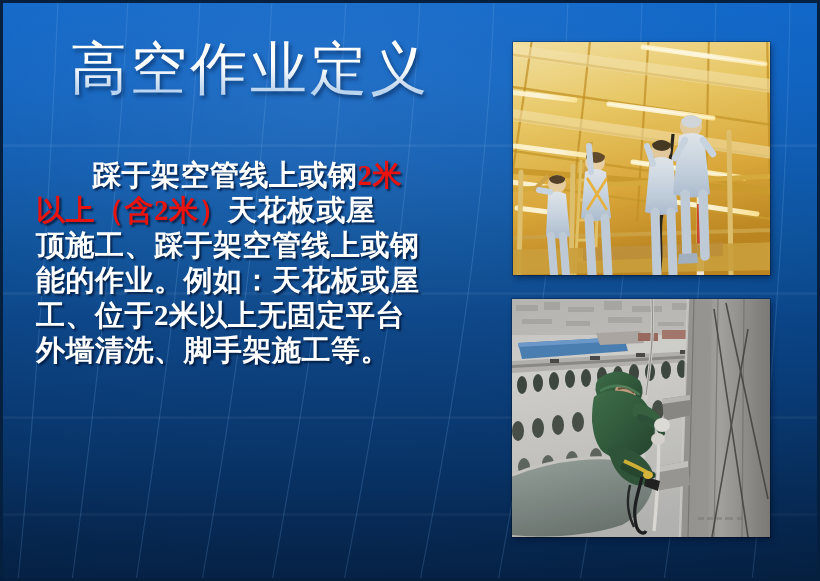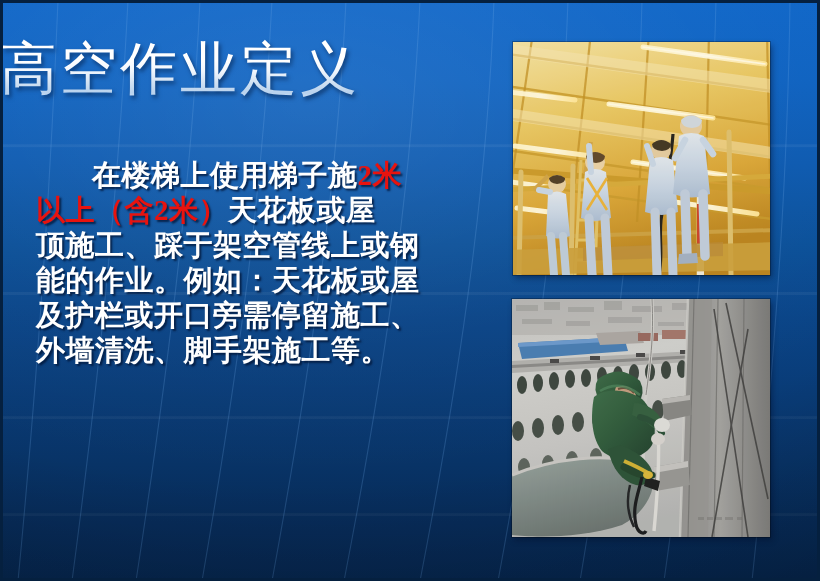--- a/index.html
+++ b/index.html
@@ -72,21 +72,21 @@
     box-sizing: border-box;
     pointer-events: none;
   }
 
   
   #title {
     position: absolute;
     left: 0;
     top: 36px;
     width: 500px;
-    text-align: left;
+    text-align: center;
     font-size: 57px;
     line-height: 66px;
     font-weight: 400;
     letter-spacing: 3px;
     font-family: "Liberation Serif", "DejaVu Serif", serif;
     background: linear-gradient(to bottom,
         #ffffff 0%, #ffffff 36%,
         #f2f7fd 52%, #cfe0f2 72%,
         #b8d2ee 86%, #dceaf8 100%);
     -webkit-background-clip: text;
@@ -150,25 +150,25 @@
       <path d="M 716 0 C 712 172 696 354 664 581"></path>
       <path d="M 790 0 C 788 172 776 354 752 581"></path>
     </g>
   </svg>
 
   <div class="bg-vign"></div>
 
   <div id="title">高空作业定义</div>
 
   <div id="body-text">
-      <span class="ln indent"><span>在楼梯上使用梯子施</span><span class="hl">2米</span></span>
+      <span class="ln indent"><span>踩于架空管线上或钢</span><span class="hl">2米</span></span>
       <span class="ln"><span class="hl">以上（含2米）</span><span>天花板或屋</span></span>
       <span class="ln"><span>顶施工、踩于架空管线上或钢</span></span>
       <span class="ln"><span>能的作业。例如：天花板或屋</span></span>
-      <span class="ln"><span>及护栏或开口旁需停留施工、</span></span>
+      <span class="ln"><span>工、位于2米以上无固定平台</span></span>
       <span class="ln"><span>外墙清洗、脚手架施工等。</span></span>
     </div>
 
   <div class="photo" id="photo-ceiling">
     <svg viewBox="0 0 257 233" preserveAspectRatio="none">
       <defs>
         <linearGradient id="ceilGrad" x1="0" y1="0" x2="0.25" y2="1">
           <stop offset="0%" stop-color="#f3e3a8"></stop>
           <stop offset="35%" stop-color="#e8c866"></stop>
           <stop offset="70%" stop-color="#d9a63a"></stop>

